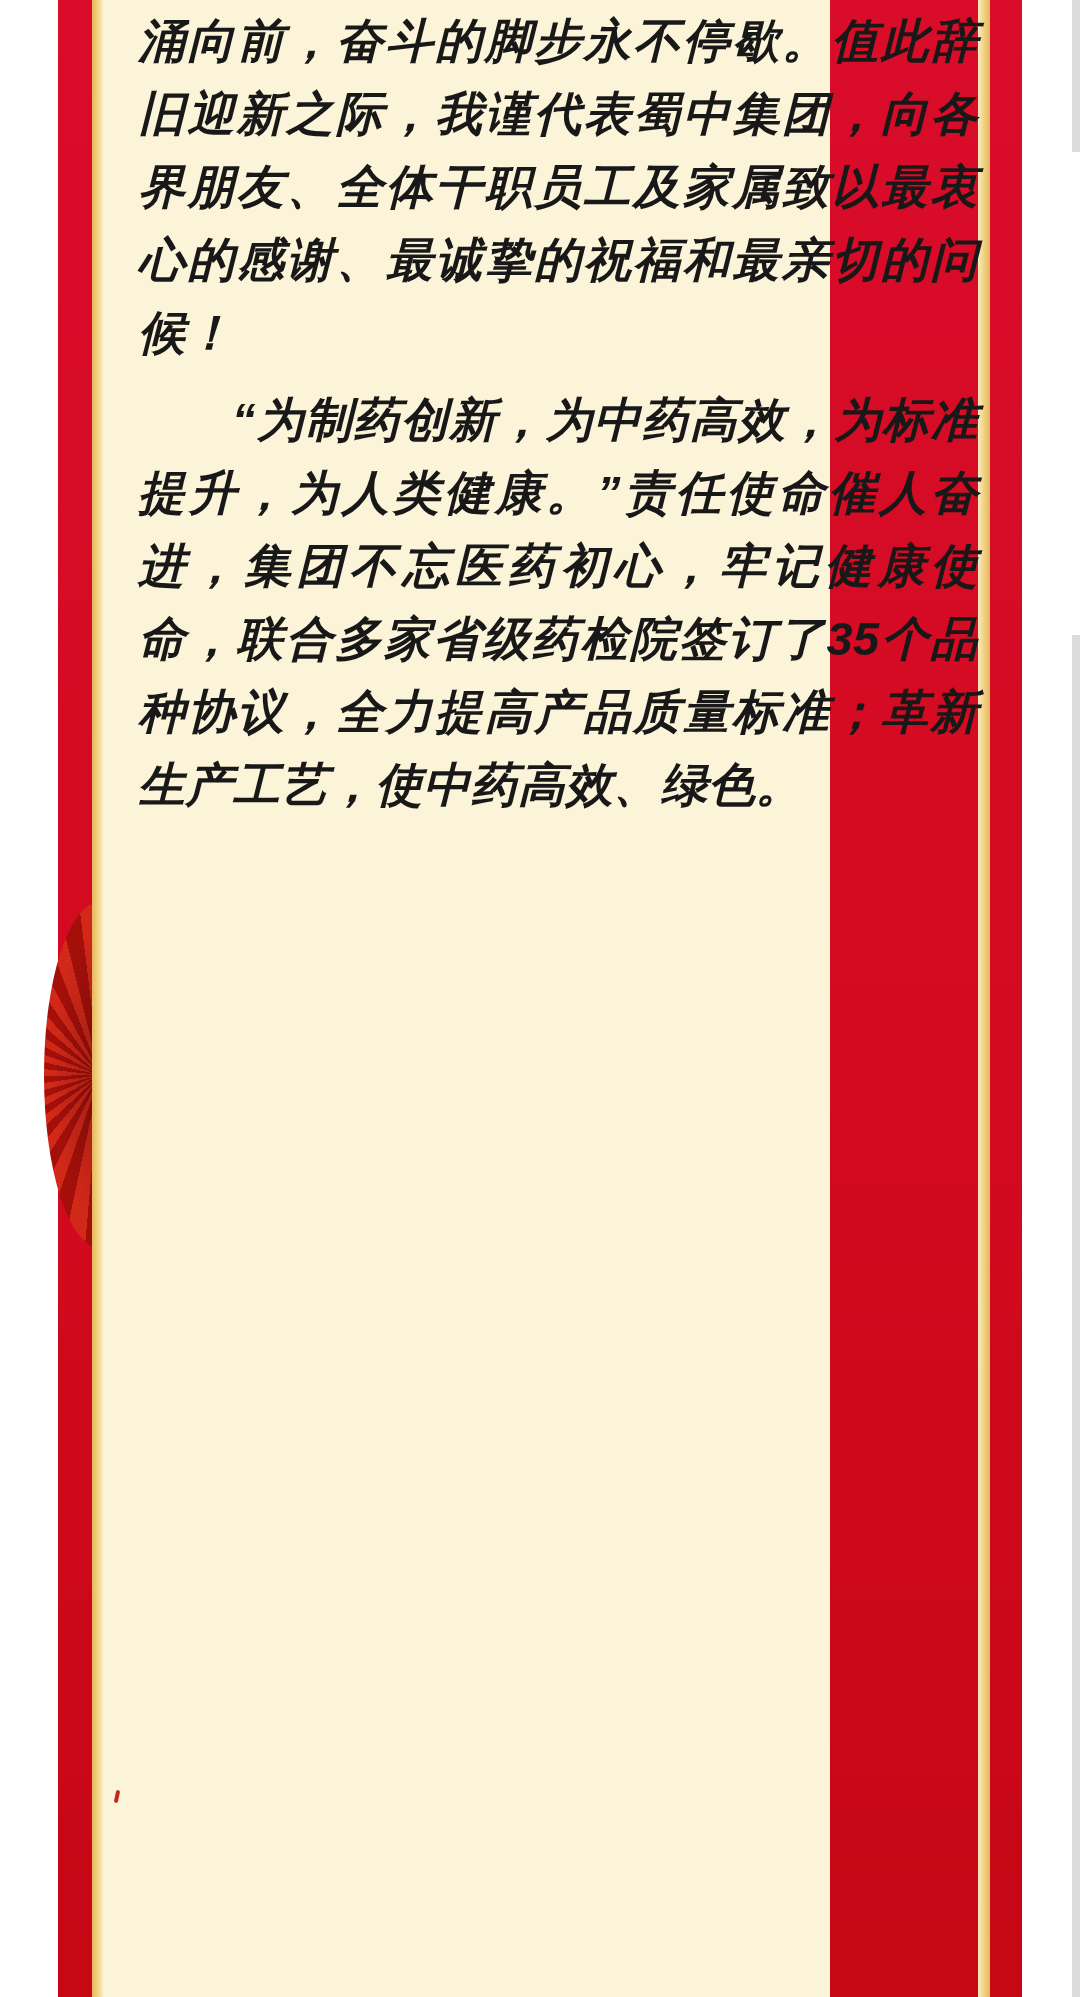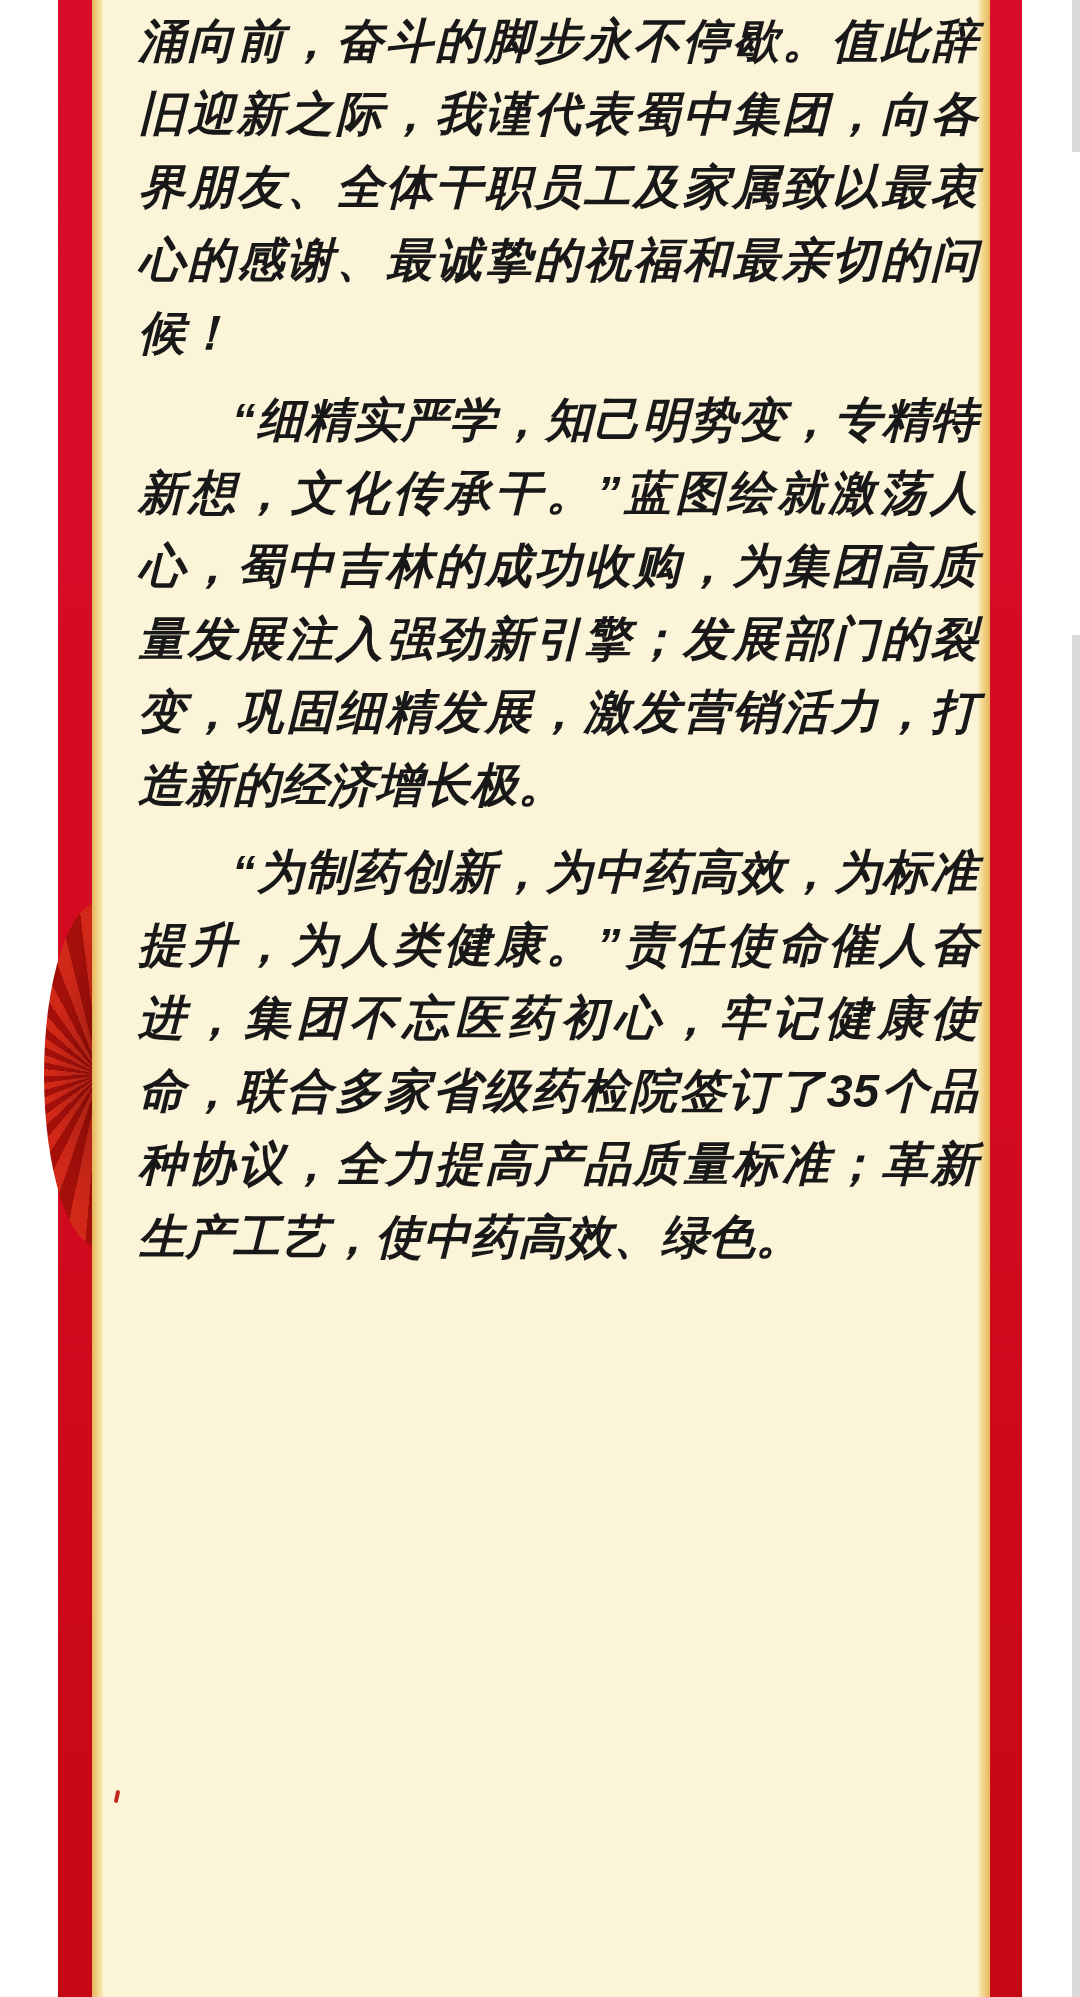--- a/index.html
+++ b/index.html
@@ -27,21 +27,21 @@
       repeating-conic-gradient(from 150deg at 50% 50%, #a50f0a 0deg 7deg, #d12818 7deg 14deg);
     z-index:1;
   }
   
   .gold{position:absolute;top:0;height:100%;z-index:2;}
   .gold-left{left:92px;width:11px;background:linear-gradient(90deg,#e5b65c 0%,#f2d488 55%,#f9ecc0 100%);}
   .gold-right{left:978px;width:12px;background:linear-gradient(270deg,#e5b65c 0%,#f2d488 55%,#f9ecc0 100%);}
   
   .panel{
     position:absolute;left:103px;top:0;
-    width:875px;height:100%;
+    width:727px;height:100%;
     background:#fbf4d8;
     z-index:3;
   }
   .article{
     position:absolute;left:35px;top:4px;
     width:840px;
     color:#181818;
     font-size:47px;
     line-height:73px;
     font-weight:bold;
@@ -75,21 +75,20 @@
 <body>
 
 <div class="page">
   <div class="card"></div>
   <div class="fan"></div>
   <div class="gold gold-left"></div>
   <div class="gold gold-right"></div>
   <div class="panel">
     <div class="article" id="article">
         <p>涌向前，奋斗的脚步永不停歇。值此辞旧迎新之际，我谨代表蜀中集团，向各界朋友、全体干职员工及家属致以最衷心的感谢、最诚挚的祝福和最亲切的问候！</p>
-        <p class="indent">“细精实严学，知己明势变，专精特新想，文化传承干。”蓝图绘就激荡人心，蜀中吉林的成功收购，为集团高质量发展注入强劲新引擎；发展部门的裂变，巩固细精发展，激发营销活力，打造新的经济增长极。</p>
         <p class="indent">“为制药创新，为中药高效，为标准提升，为人类健康。”责任使命催人奋进，集团不忘医药初心，牢记健康使命，联合多家省级药检院签订了35个品种协议，全力提高产品质量标准；革新生产工艺，使中药高效、绿色。</p>
       </div>
     <div class="speck"></div>
   </div>
   <div class="scrollbar">
     <div class="sb-seg sb-top"></div>
     <div class="sb-seg sb-bottom"></div>
   </div>
 </div>
 

